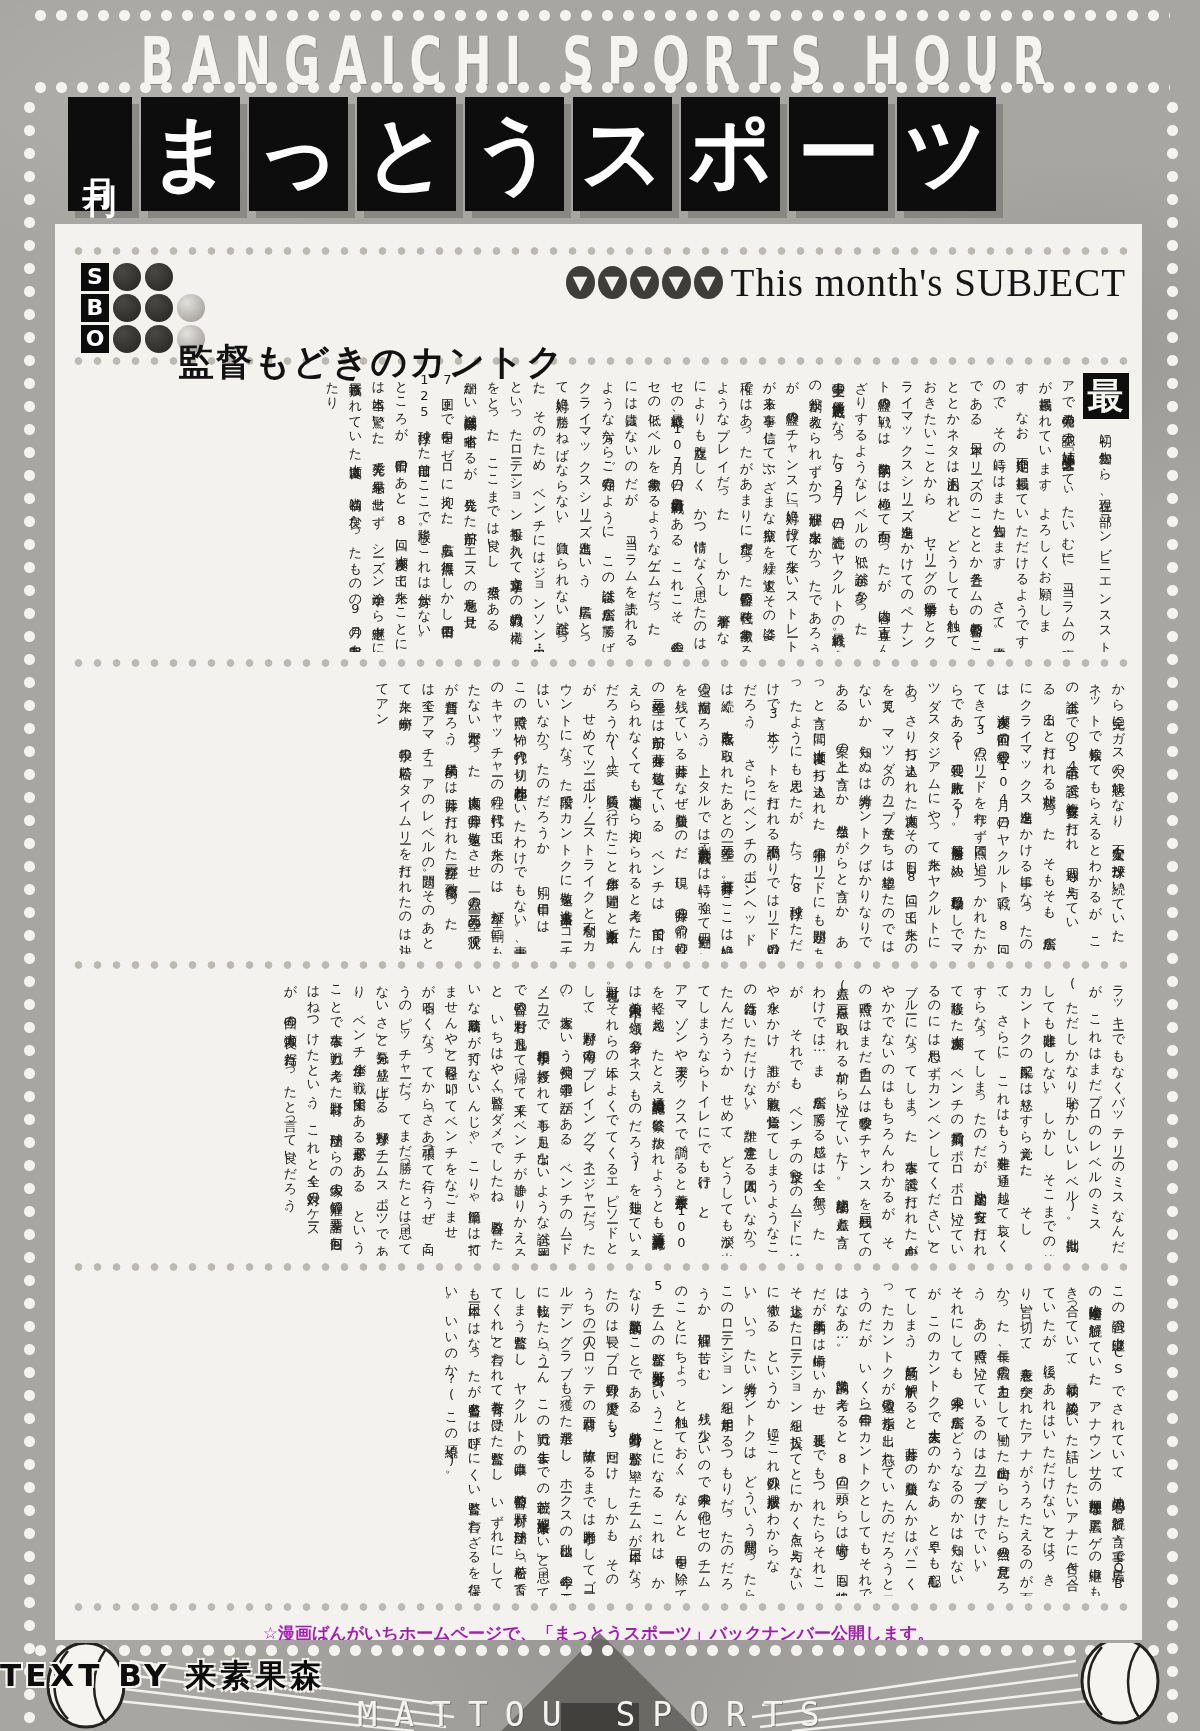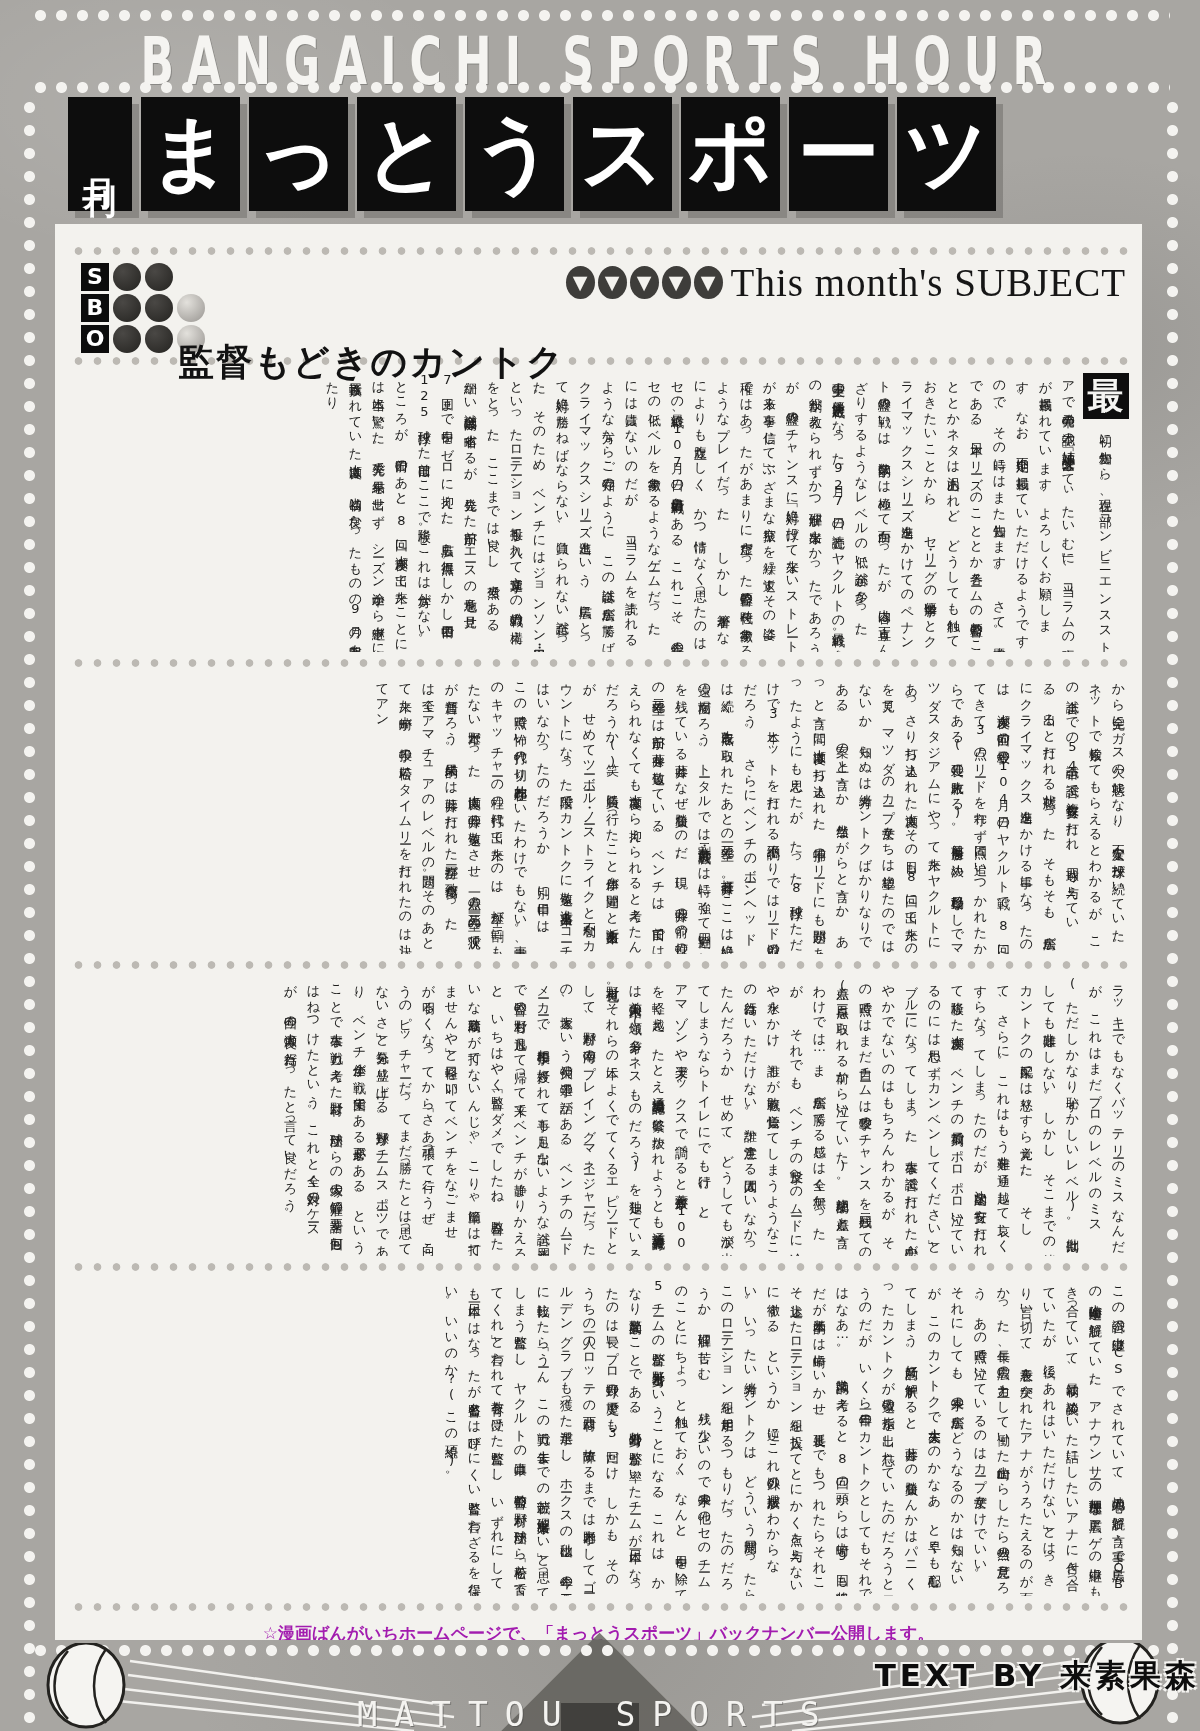--- a/index.html
+++ b/index.html
@@ -115,21 +115,21 @@
   }
   .plate {
     position:absolute; left:50%; top:60px; width:78px; height:58px; margin-left:-39px;
     background:#3d3c38; opacity:.9;
     clip-path:polygon(0 0,100% 0,100% 52%,50% 100%,0 52%);
   }
   .fx { position:absolute; top:0; }
   .fx-left { left:34px; }
   .fx-right { right:28px; }
   .credit-textby {
-    position:absolute; left:0; right:0; top:12px; text-align:right;
+    position:absolute; left:0; right:0; top:12px; text-align:left;
     font-size:31px; font-weight:bold; letter-spacing:4px; color:#0d0d0d; white-space:nowrap;
     text-shadow:-2px -2px 0 #f4f3f0, 2px -2px 0 #f4f3f0, -2px 2px 0 #f4f3f0, 2px 2px 0 #f4f3f0;
   }
   .credit-series {
     position:absolute; left:0; right:6px; top:52px; text-align:center;
     font-family:"DejaVu Sans Mono","Liberation Mono",monospace;
     font-size:33px; letter-spacing:17px; color:#f4f3f0; white-space:nowrap;
     text-shadow:1px 1px 0 rgba(70,70,68,.5);
   }
 </style>

